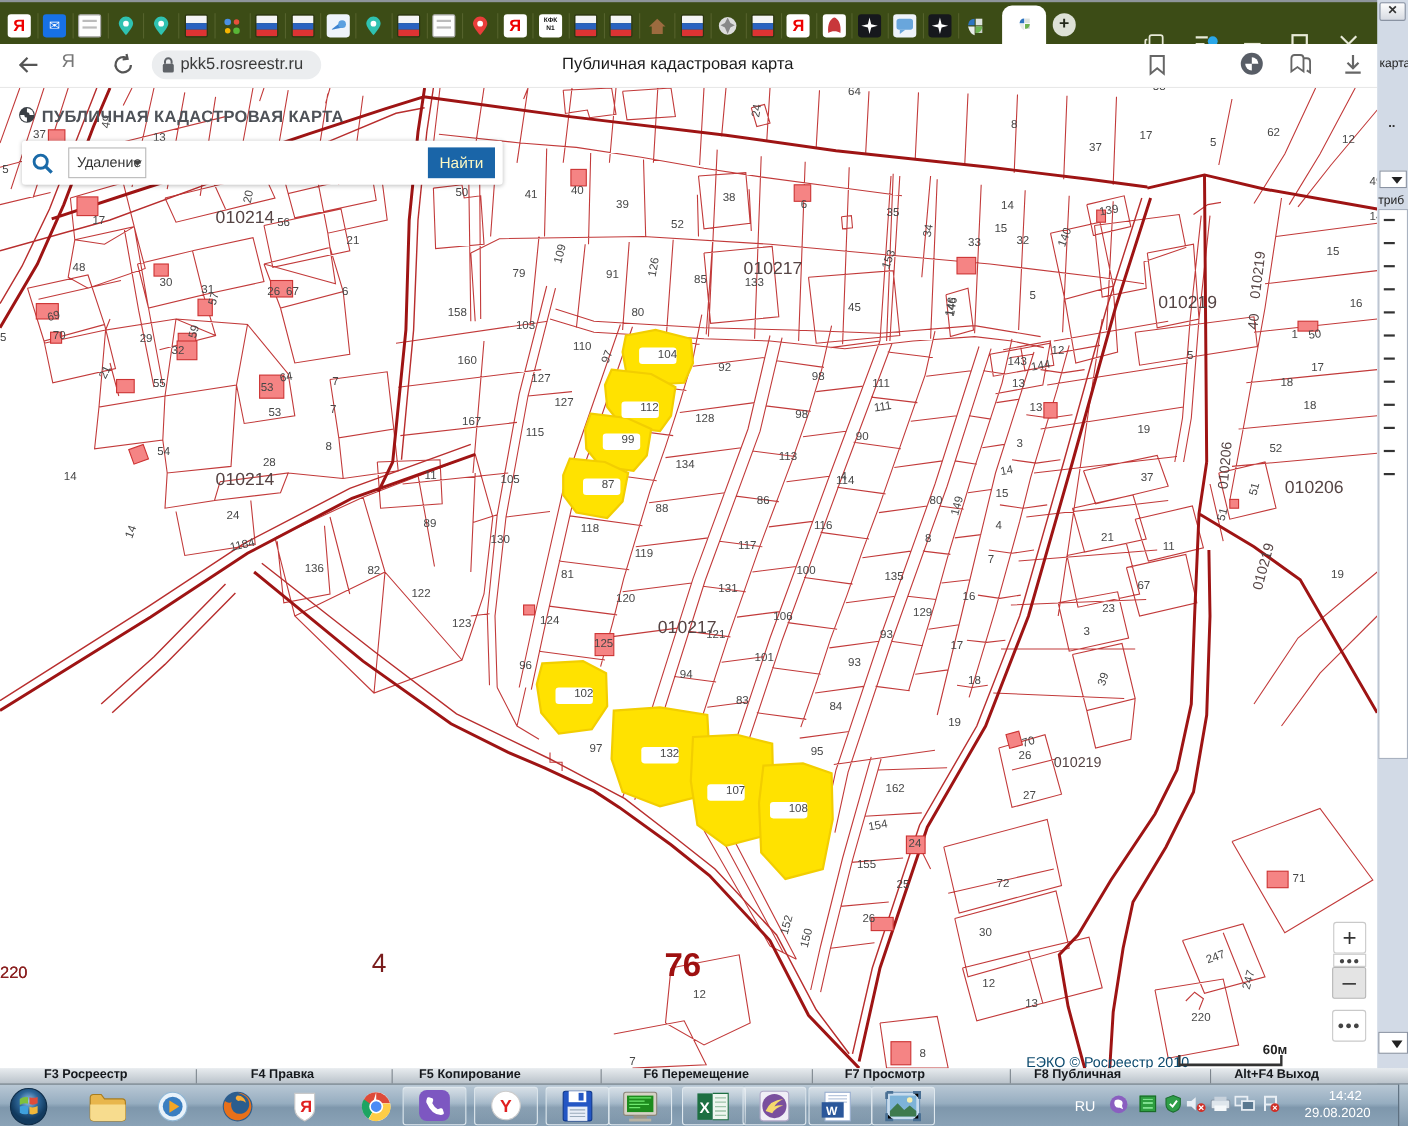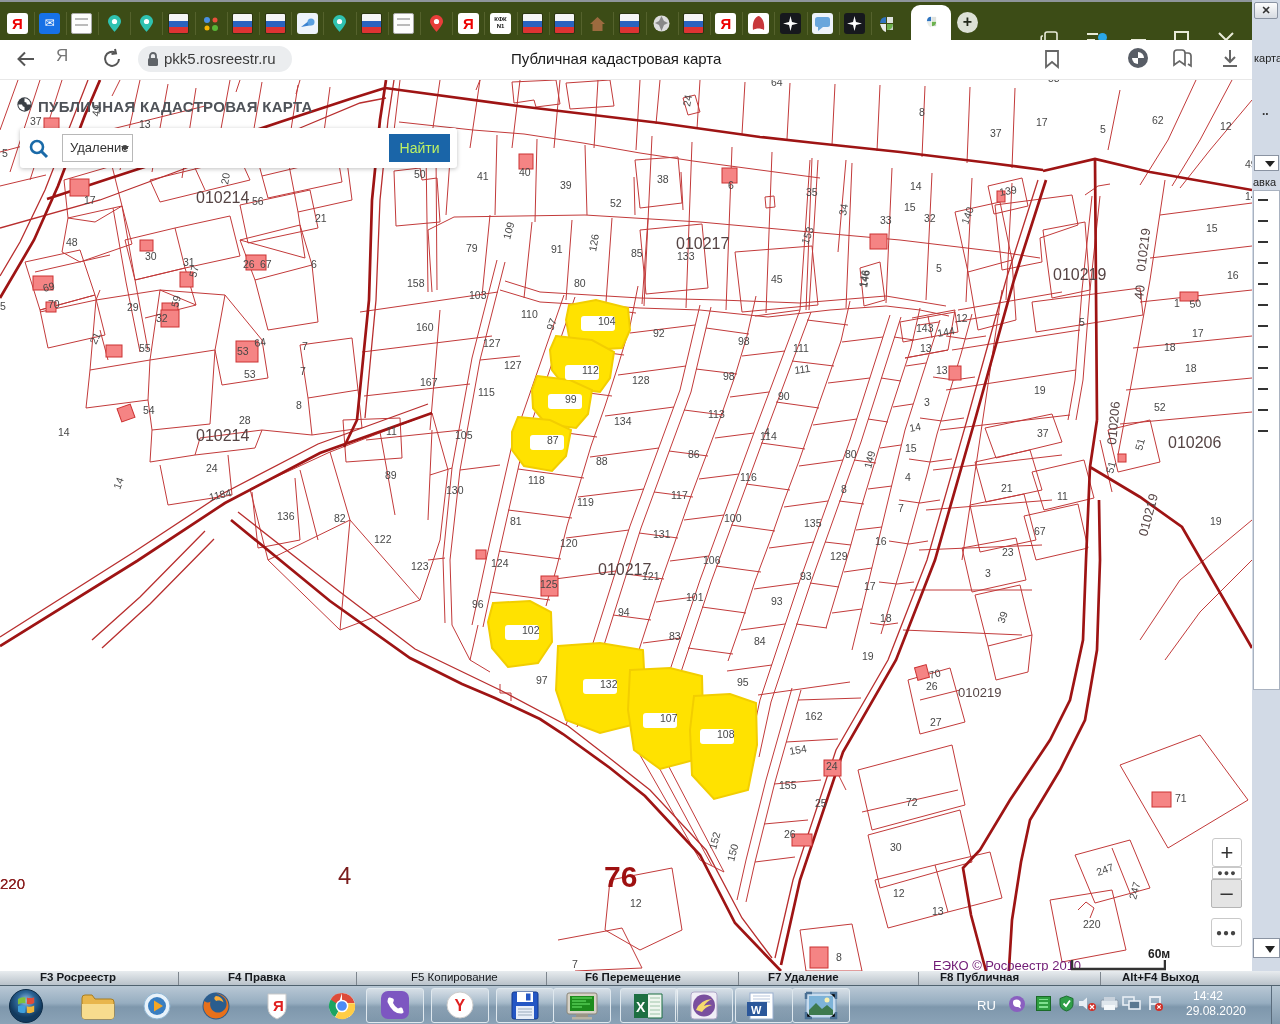--- a/index.html
+++ b/index.html
@@ -469,38 +469,38 @@
     </svg></div>
 <div class="abs" style="left:38px;top:98px;font-size:15px;font-weight:bold;color:#4e5258;letter-spacing:.3px">ПУБЛИЧНАЯ КАДАСТРОВАЯ КАРТА</div>
 <div class="abs" style="left:20px;top:128px;width:437px;height:40px;background:#fff;border-radius:3px;box-shadow:0 1px 4px rgba(0,0,0,.25)"></div>
 <div class="abs" style="left:28px;top:138px"><svg width="22" height="22">
       <circle cx="9" cy="9" r="6" fill="none" stroke="#1a6aa8" stroke-width="2.6"></circle>
       <path d="M13.5 13.5 L19 19" stroke="#1a6aa8" stroke-width="3"></path>
     </svg></div>
 <div class="abs" style="left:62px;top:134px;width:71px;height:28px;border:1px solid #b8b8b8;background:#fff"></div>
 <div class="abs" style="left:70px;top:140px;font-size:13px;color:#333">Удаление</div>
 <div class="abs" style="left:121px;top:146px;width:0;height:0;border-left:4.5px solid transparent;border-right:4.5px solid transparent;border-top:5.5px solid #444"></div>
-<div class="abs" style="left:389px;top:134px;width:61px;height:28px;background:#1a65a8;color:#bef264;font-size:14px;text-align:center;line-height:28px">Найти</div>
+<div class="abs" style="left:389px;top:134px;width:61px;height:28px;background:#1a65a8;color:#fef9c3;font-size:14px;text-align:center;line-height:28px">Найти</div>
 <div class="abs" style="left:1212px;top:838px;width:30px;height:29px;background:#fff;border:1px solid #c9c9c9;border-radius:3px;color:#333;font-size:22px;text-align:center;line-height:27px">+</div>
 <div class="abs" style="left:1212px;top:867px;width:30px;height:12px;background:#fff;border:1px solid #c9c9c9;color:#444;font-size:9px;letter-spacing:1px;text-align:center;line-height:10px">●●●</div>
 <div class="abs" style="left:1211px;top:879px;width:31px;height:29px;background:#e4e4e4;border:1px solid #b5b5b5;border-radius:2px;color:#333;font-size:22px;text-align:center;line-height:25px">–</div>
 <div class="abs" style="left:1211px;top:918px;width:31px;height:29px;background:#fff;border:1px solid #c9c9c9;border-radius:3px;color:#444;font-size:10px;letter-spacing:1px;text-align:center;line-height:28px">●●●</div>
-<div class="abs" style="left:933px;top:958px;color:#701a75;font-size:13px">ЕЭКО © Росреестр 2010</div>
+<div class="abs" style="left:933px;top:958px;color:#0c4a6e;font-size:13px">ЕЭКО © Росреестр 2010</div>
 <div class="abs" style="left:1148px;top:947px;color:#222;font-size:12px;font-weight:bold">60м</div>
 <div class="abs" style="left:1071px;top:957px"><svg width="95" height="12">
       <path d="M1 1 L1 10 L94 10 L94 1" fill="none" stroke="#333" stroke-width="2.5"></path>
     </svg></div>
 <div class="abs" style="left:1252px;top:0;width:28px;height:985px;background:#d2dae6">
     <div class="abs" style="left:2px;top:2px;width:24px;height:17px;background:linear-gradient(#fdfdfd,#d7dbe2);border:1px solid #8a93a2;border-radius:2px;color:#333;text-align:center;font-size:11px;line-height:15px;font-weight:bold">✕</div>
     <div class="abs" style="left:2px;top:52px;color:#222;font-size:11px">карта</div>
     <div class="abs" style="left:10px;top:104px;color:#333;font-size:12px;font-weight:bold">..</div>
     <div class="abs" style="left:2px;top:155px;width:25px;height:16px;background:#fff;border:1px solid #8a93a2">
       <div style="position:absolute;right:3px;top:5px;width:0;height:0;border-left:5px solid transparent;border-right:5px solid transparent;border-top:6px solid #222"></div>
     </div>
-    <div class="abs" style="left:1px;top:176px;color:#222;font-size:11px">авка</div>
+    <div class="abs" style="left:1px;top:176px;color:#222;font-size:11px">триб</div>
     <div class="abs" style="left:1px;top:190px;width:27px;height:500px;background:#fff;border:1px solid #a9b2c0">
       <div class="abs" style="left:4px;top:8px;width:10px;height:2px;background:#333"></div>
       <div class="abs" style="left:4px;top:29px;width:10px;height:2px;background:#333"></div>
       <div class="abs" style="left:4px;top:50px;width:10px;height:2px;background:#333"></div>
       <div class="abs" style="left:4px;top:71px;width:10px;height:2px;background:#333"></div>
       <div class="abs" style="left:4px;top:92px;width:10px;height:2px;background:#333"></div>
       <div class="abs" style="left:4px;top:113px;width:10px;height:2px;background:#333"></div>
       <div class="abs" style="left:4px;top:134px;width:10px;height:2px;background:#333"></div>
       <div class="abs" style="left:4px;top:155px;width:10px;height:2px;background:#333"></div>
       <div class="abs" style="left:4px;top:176px;width:10px;height:2px;background:#333"></div>
@@ -508,23 +508,23 @@
       <div class="abs" style="left:4px;top:218px;width:10px;height:2px;background:#333"></div>
       <div class="abs" style="left:4px;top:239px;width:10px;height:2px;background:#333"></div>
     </div>
     <div class="abs" style="left:1px;top:938px;width:27px;height:20px;background:#fff;border:1px solid #8a93a2">
       <div style="position:absolute;right:4px;top:7px;width:0;height:0;border-left:5.5px solid transparent;border-right:5.5px solid transparent;border-top:7px solid #222"></div>
     </div>
   </div>
 <div class="abs" style="left:0;top:971px;width:1280px;height:14px;background:linear-gradient(#e8ecef,#b9c2ca);overflow:hidden">
     <div class="abs" style="left:40px;top:0px;color:#15181c;font-size:11.5px;font-weight:bold">F3 Росреестр</div>
     <div class="abs" style="left:228px;top:0px;color:#15181c;font-size:11.5px;font-weight:bold">F4 Правка</div>
-    <div class="abs" style="left:411px;top:0px;color:#15181c;font-size:11.5px;font-weight:normal">F5 Копирование</div>
+    <div class="abs" style="left:381px;top:0px;color:#15181c;font-size:11.5px;font-weight:bold">F5 Копирование</div>
     <div class="abs" style="left:585px;top:0px;color:#15181c;font-size:11.5px;font-weight:bold">F6 Перемещение</div>
-    <div class="abs" style="left:768px;top:0px;color:#15181c;font-size:11.5px;font-weight:bold">F7 Удаление</div>
+    <div class="abs" style="left:768px;top:0px;color:#15181c;font-size:11.5px;font-weight:bold">F7 Просмотр</div>
     <div class="abs" style="left:940px;top:0px;color:#15181c;font-size:11.5px;font-weight:bold">F8 Публичная</div>
     <div class="abs" style="left:1122px;top:0px;color:#15181c;font-size:11.5px;font-weight:bold">Alt+F4 Выход</div>
     <div class="abs" style="left:178px;top:1px;width:1px;height:13px;background:#7d858d"></div>
     <div class="abs" style="left:356px;top:1px;width:1px;height:13px;background:#7d858d"></div>
     <div class="abs" style="left:546px;top:1px;width:1px;height:13px;background:#7d858d"></div>
     <div class="abs" style="left:738px;top:1px;width:1px;height:13px;background:#7d858d"></div>
     <div class="abs" style="left:918px;top:1px;width:1px;height:13px;background:#7d858d"></div>
     <div class="abs" style="left:1100px;top:1px;width:1px;height:13px;background:#7d858d"></div>
   </div>
 <div class="abs" style="left:0;top:985px;width:1280px;height:39px;background:linear-gradient(#b9c8d5 0%,#96adc0 45%,#7e97ac 55%,#8ba3b7 100%);border-top:1px solid #50626f">
@@ -648,15 +648,15 @@
       </svg></div>
     <div class="abs" style="left:1122px;top:9px"><svg width="19" height="16">
         <rect x="1" y="2" width="11" height="8" fill="none" stroke="#e8eef4" stroke-width="1.6"></rect>
         <rect x="7" y="6" width="11" height="8" fill="#5a7890" stroke="#e8eef4" stroke-width="1.6"></rect>
       </svg></div>
     <div class="abs" style="left:1146px;top:8px"><svg width="18" height="18">
         <path d="M4 16 L4 3 L14 3 L14 10 L4 10" fill="none" stroke="#e8eef4" stroke-width="1.8"></path>
         <circle cx="13" cy="13" r="4" fill="#d03028"></circle>
         <path d="M11.3 11.3 L14.7 14.7 M14.7 11.3 L11.3 14.7" stroke="#fff" stroke-width="1.1"></path>
       </svg></div>
-    <div class="abs" style="left:1178px;top:3px;width:60px;color:#fff;font-size:12px;text-align:center">14:42</div>
+    <div class="abs" style="left:1178px;top:3px;width:60px;color:#fff;font-size:12px;text-align:right">14:42</div>
     <div class="abs" style="left:1180px;top:18px;width:72px;color:#fff;font-size:12px;text-align:center">29.08.2020</div>
     <div class="abs" style="left:1271px;top:0;width:9px;height:39px;background:linear-gradient(#b8c8d4,#8098ac);border-left:1px solid #5a6c7c"></div>
   </div>
 </body></html>

